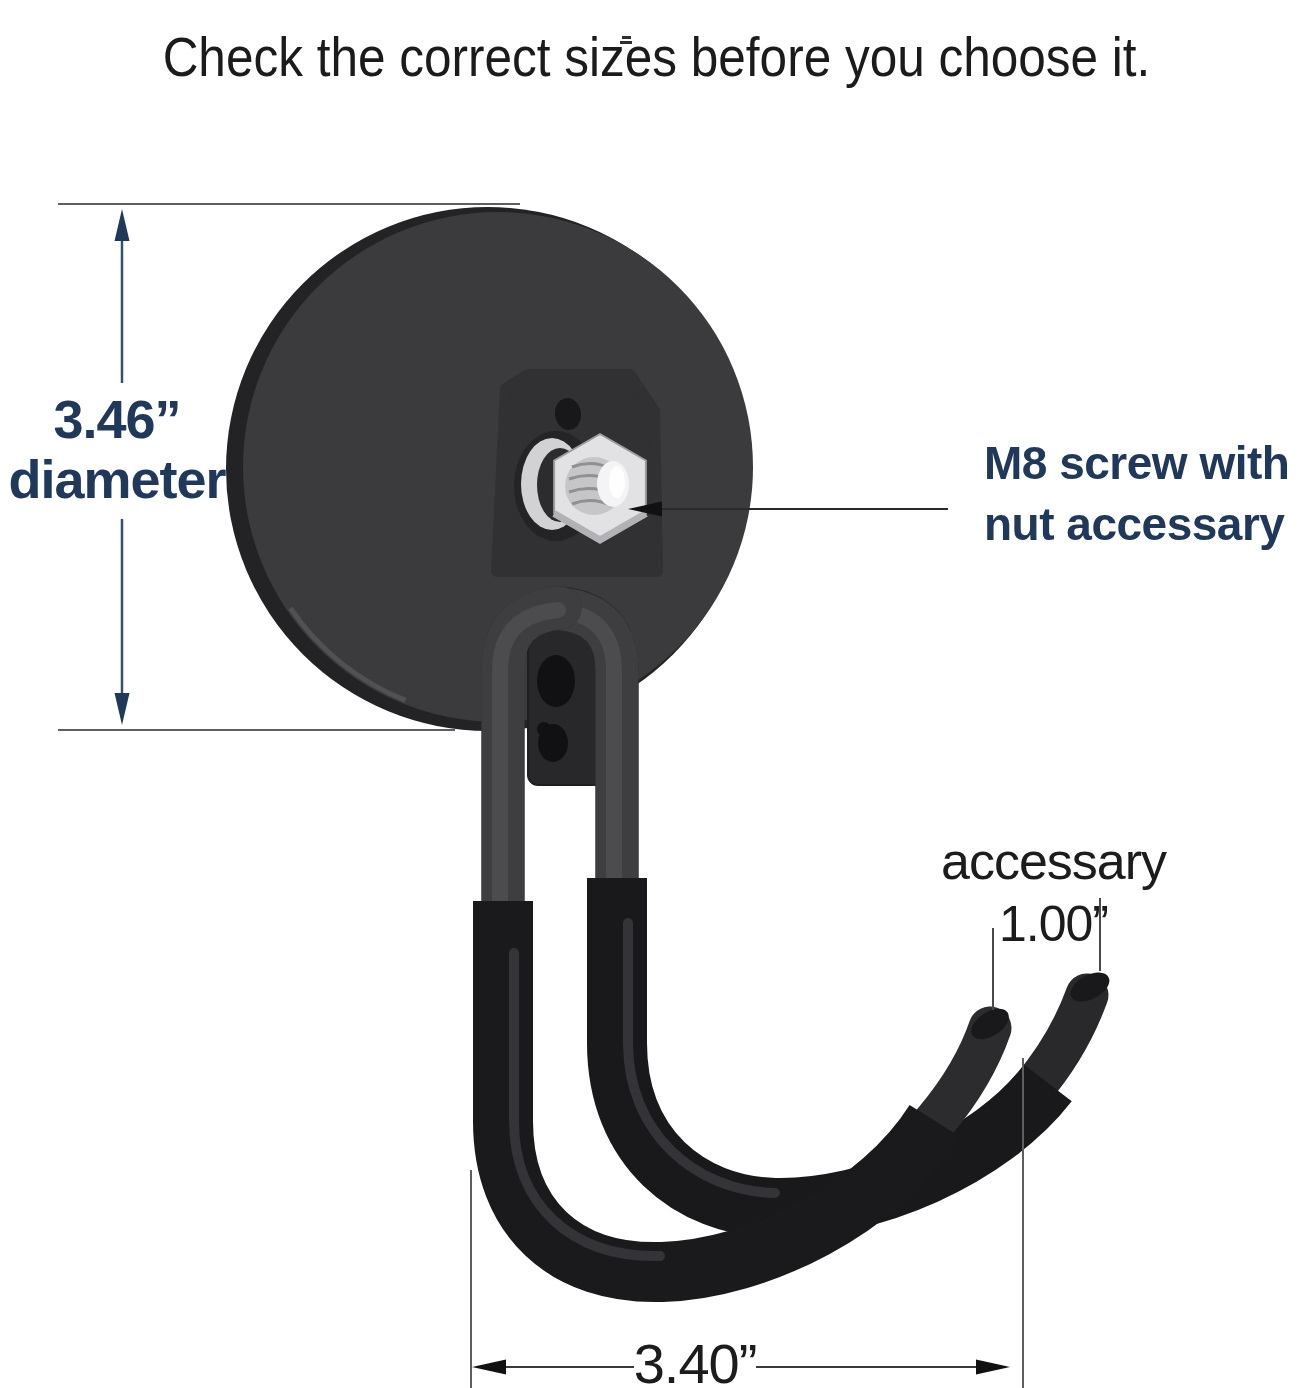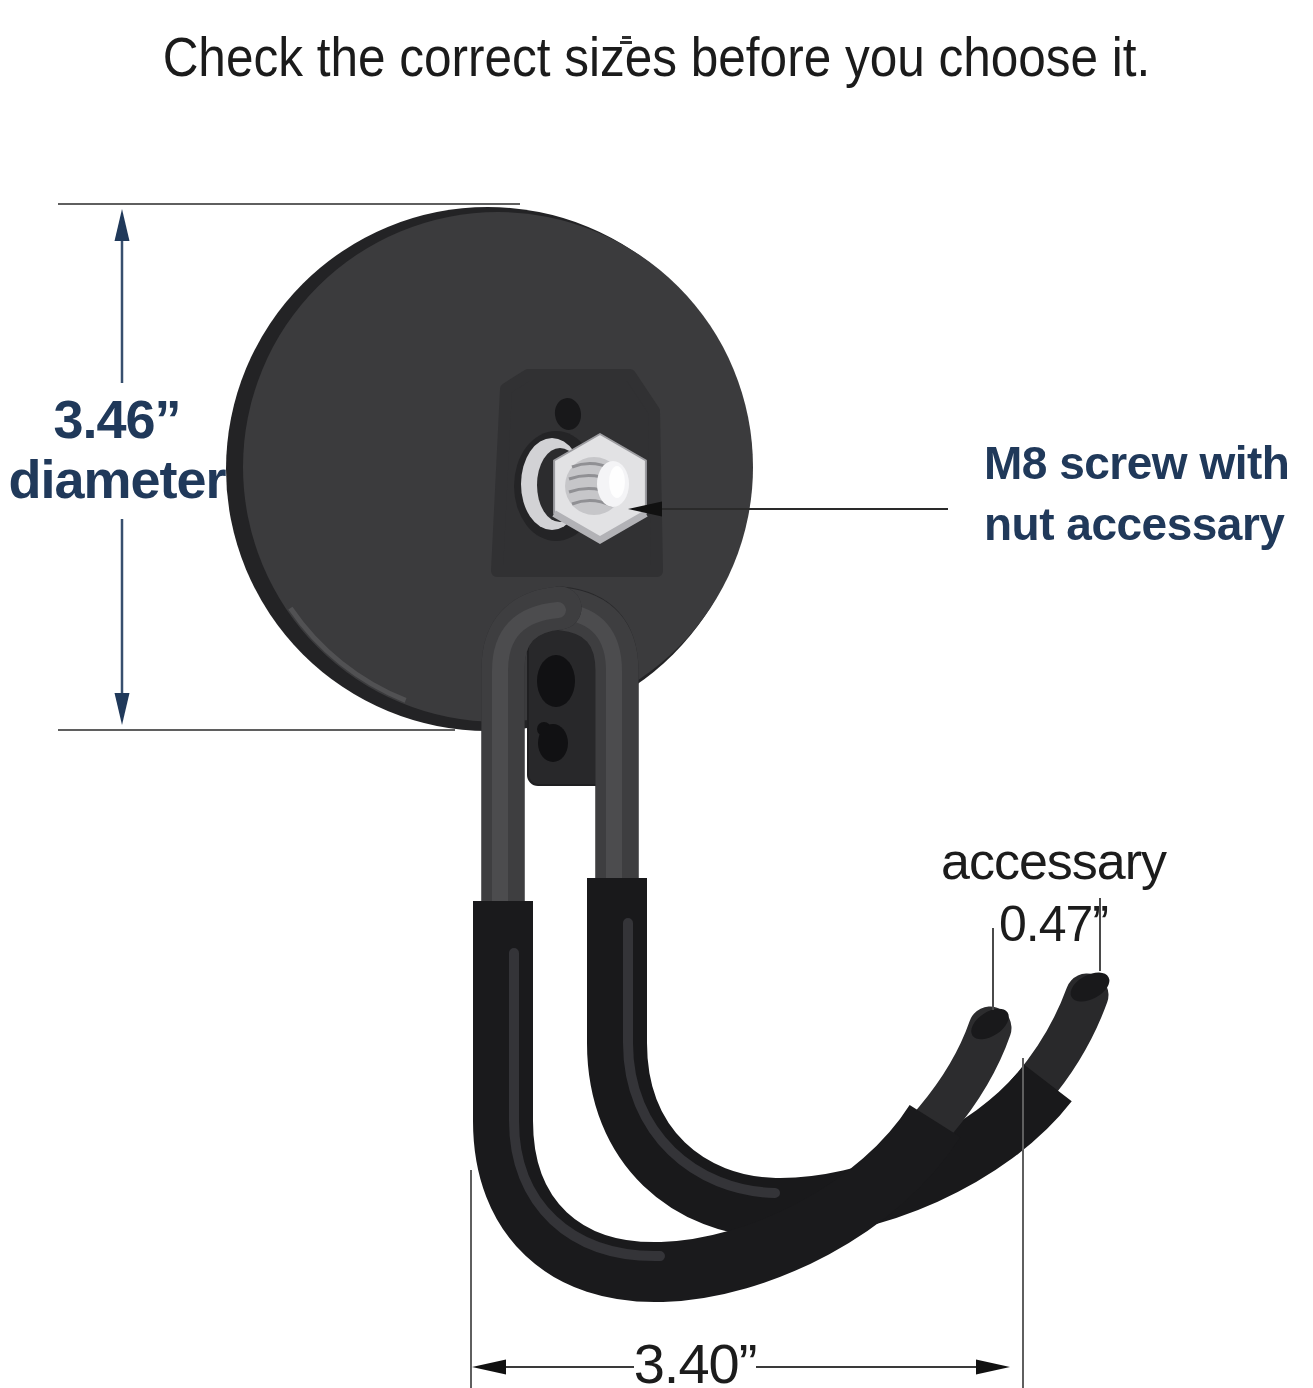--- a/index.html
+++ b/index.html
@@ -132,17 +132,17 @@
     <div>diameter</div>
   </div>
 
   <div class="abs navy" id="label-screw">
     <div>M8 screw with</div>
     <div>nut accessary</div>
   </div>
 
   <div class="abs" id="label-distance">accessary</div>
 
-  <div class="abs" id="label-gap">0.47”</div>
+  <div class="abs" id="label-gap">1.00”</div>
 
   <div class="abs" id="label-width">3.40”</div>
 
 </div>
 
 </body></html>

